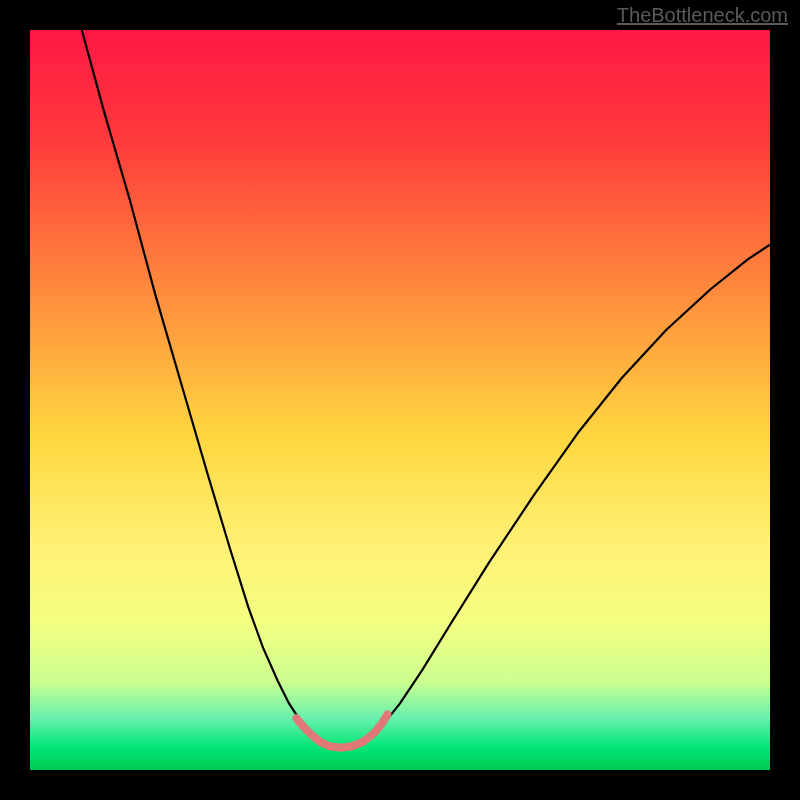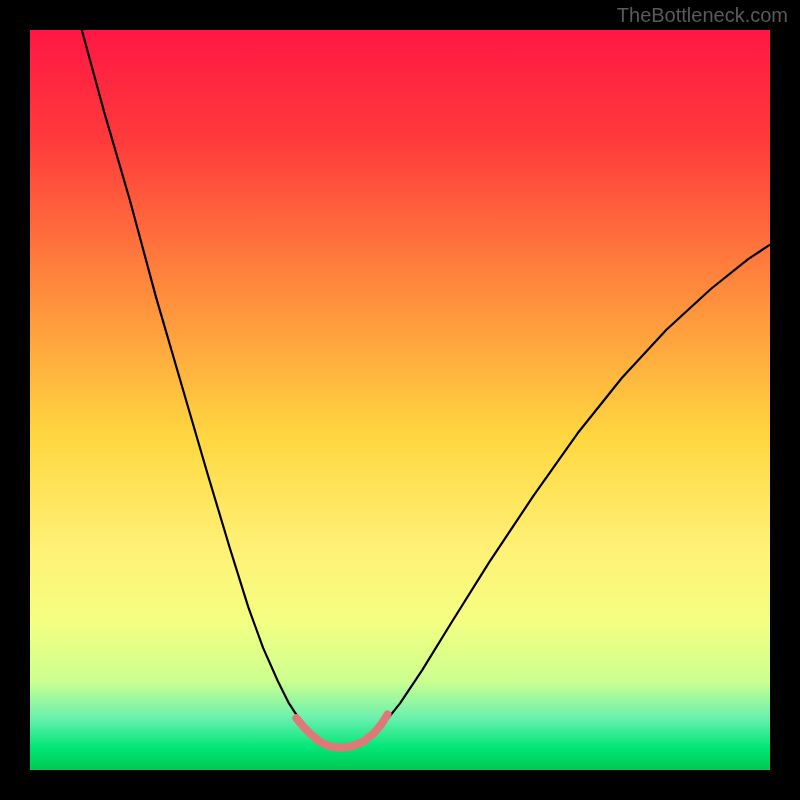--- a/index.html
+++ b/index.html
@@ -12,20 +12,21 @@
     font-family: Arial, sans-serif;
   }
   .watermark {
     position: absolute;
     top: 4px;
     right: 12px;
     color: #5a5a5a;
     font-size: 20px;
     font-weight: 500;
     z-index: 10;
+    text-decoration: underline;
   }
   .plot-area {
     position: absolute;
     top: 30px;
     left: 30px;
     width: 740px;
     height: 740px;
   }
   .plot-area svg {
     display: block;

